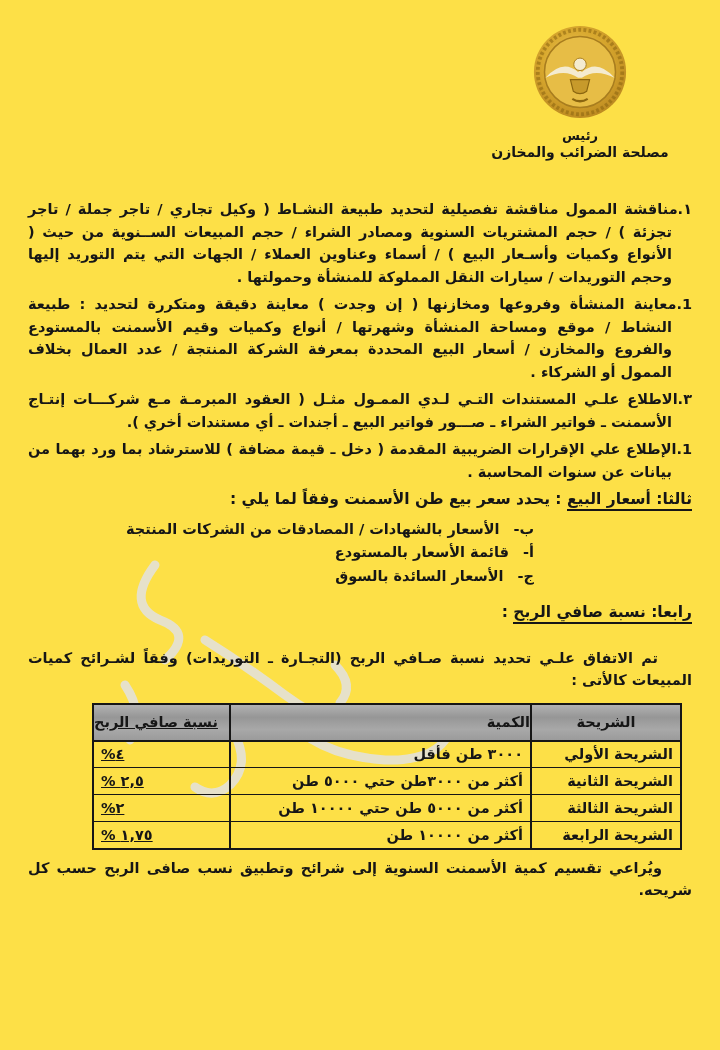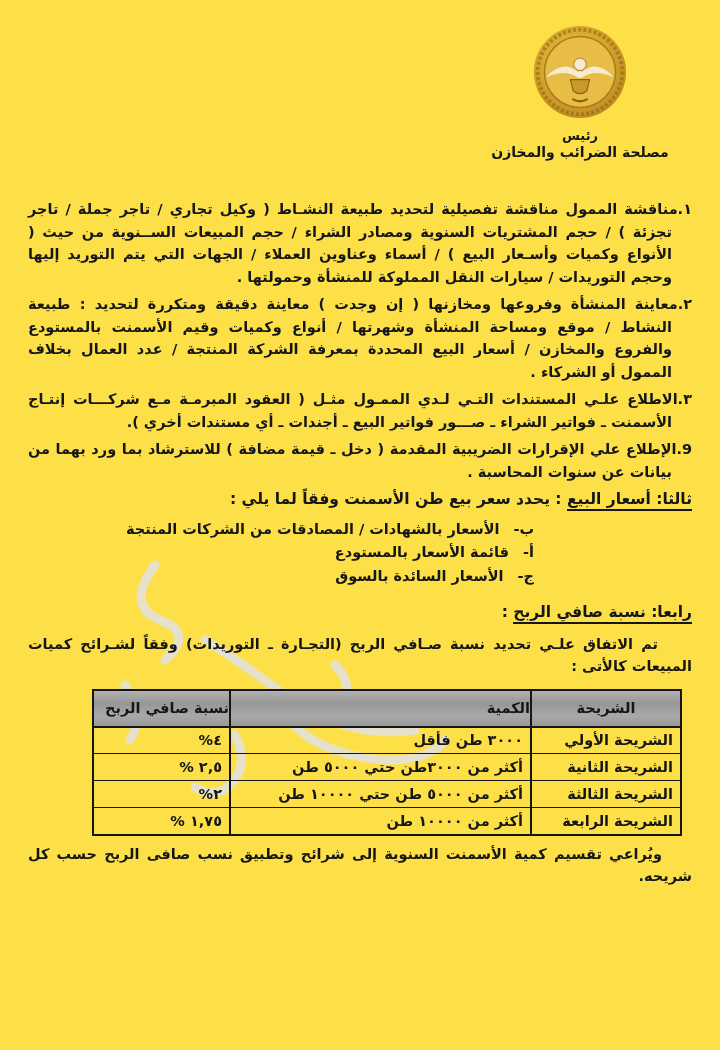--- a/index.html
+++ b/index.html
@@ -23,40 +23,40 @@
   .watermark { position:absolute; top:545px; left:85px; width:400px; height:280px; opacity:.85; pointer-events:none; }
   
   .content { position:absolute; top:198px; right:28px; left:28px; font-size:14.5px; font-weight:700; line-height:22.5px; }
   .sec-heading { font-size:15.5px; font-weight:800; margin-bottom:7px; }
   .hl { border-bottom:2.2px solid #161616; padding-bottom:1px; }
   .item { text-align:justify; padding-right:20px; text-indent:-20px; margin-bottom:5px; }
   .lettered { padding-right:158px; margin-bottom:1px; }
   .lettered .letter { margin-left:14px; }
   .s3-block { margin-top:5px; }
   .s4-heading { margin-top:14px; font-size:15.5px; font-weight:800; }
-  .para { margin-top:9px; text-align:justify; text-indent:34px; }
+  .para { margin-top:23px; text-align:justify; text-indent:34px; }
   
   table.rates {
     border-collapse:collapse;
     margin:11px 10px 0 auto;
     width:588px;
     table-layout:fixed;
   }
   table.rates th, table.rates td { border:1.3px solid #161616; }
   table.rates { border:2.6px solid #161616; }
   table.rates th {
     height:37px;
     background:linear-gradient(180deg,#b2b2b2 0%, #969696 35%, #a8a8a8 70%, #9b9b9b 100%);
     font-size:14.5px; font-weight:800;
     border-bottom:2.8px solid #161616;
   }
   table.rates td { height:27px; font-size:14.5px; font-weight:700; padding:1px 7px; }
   .col-tier { width:150px; border-left:2.6px solid #161616 !important; }
   .col-qty  { width:301px; border-left:2.2px solid #161616 !important; text-align:right; }
-  .col-pct  { width:137px; text-align:right; }
+  .col-pct  { width:137px; text-align:left;text-decoration:underline; }
   td.col-pct { font-size:15.5px; }
   .note { margin-top:7px; text-align:justify; text-indent:30px; }
 </style>
 </head>
 <body>
 
 <div class="page">
 
   <svg class="watermark" viewBox="0 0 400 280">
     <g fill="none" stroke="#e2e2e2" stroke-width="9" stroke-linecap="round">
@@ -86,23 +86,23 @@
       <path d="M40,58 L60,58 L57,70 Q50,75 43,70 Z" fill="#c79a2b" stroke="#8a6510" stroke-width="1.2"></path>
       <path d="M42,78 Q50,83 58,78" fill="none" stroke="#8a6510" stroke-width="2.4"></path>
     </svg>
     <div class="seal-caption1">رئيس</div>
     <div class="seal-caption2">مصلحة الضرائب والمخازن</div>
   </div>
 
   <div class="content">
 
     <div class="item">١.مناقشة الممول مناقشة تفصيلية لتحديد طبيعة النشـاط ( وكيل تجاري / تاجر جملة / تاجر تجزئة ) / حجم المشتريات السنوية ومصادر الشراء / حجم المبيعات الســنوية من حيث ( الأنواع وكميات وأسـعار البيع ) / أسماء وعناوين العملاء / الجهات التي يتم التوريد إليها وحجم التوريدات / سيارات النقل المملوكة للمنشأة وحمولتها .</div>
-    <div class="item">٢.معاينة المنشأة وفروعها ومخازنها ( إن وجدت )  معاينة دقيقة ومتكررة لتحديد : طبيعة النشاط / موقع ومساحة المنشأة وشهرتها / أنواع وكميات وقيم الأسمنت بالمستودع والفروع والمخازن / أسعار البيع المحددة بمعرفة الشركة المنتجة  / عدد العمال بخلاف الممول أو الشركاء .</div>
+    <div class="item">1.معاينة المنشأة وفروعها ومخازنها ( إن وجدت )  معاينة دقيقة ومتكررة لتحديد : طبيعة النشاط / موقع ومساحة المنشأة وشهرتها / أنواع وكميات وقيم الأسمنت بالمستودع والفروع والمخازن / أسعار البيع المحددة بمعرفة الشركة المنتجة  / عدد العمال بخلاف الممول أو الشركاء .</div>
     <div class="item">٣.الاطلاع علـي المستندات التـي لـدي الممـول مثـل ( العقود المبرمـة مـع شركـــات إنتـاج الأسمنت ـ فواتير الشراء ـ صـــور فواتير البيع ـ أجندات ـ أي مستندات أخري ).</div>
-    <div class="item">9.الإطلاع علي الإقرارات الضريبية المقدمة ( دخل ـ قيمة مضافة ) للاسترشاد بما ورد بهما من بيانات عن سنوات المحاسبة .</div>
+    <div class="item">1.الإطلاع علي الإقرارات الضريبية المقدمة ( دخل ـ قيمة مضافة ) للاسترشاد بما ورد بهما من بيانات عن سنوات المحاسبة .</div>
 
     <div class="s3-block">
       <div class="sec-heading">
         <span class="hl">ثالثا: أسعار البيع</span>
         <span>: يحدد سعر بيع طن الأسمنت وفقاً لما يلي :</span>
       </div>
       <div class="lettered">
         <span class="letter">ب-</span><span>الأسعار بالشهادات / المصادقات من الشركات المنتجة</span>
       </div>
       <div class="lettered">

